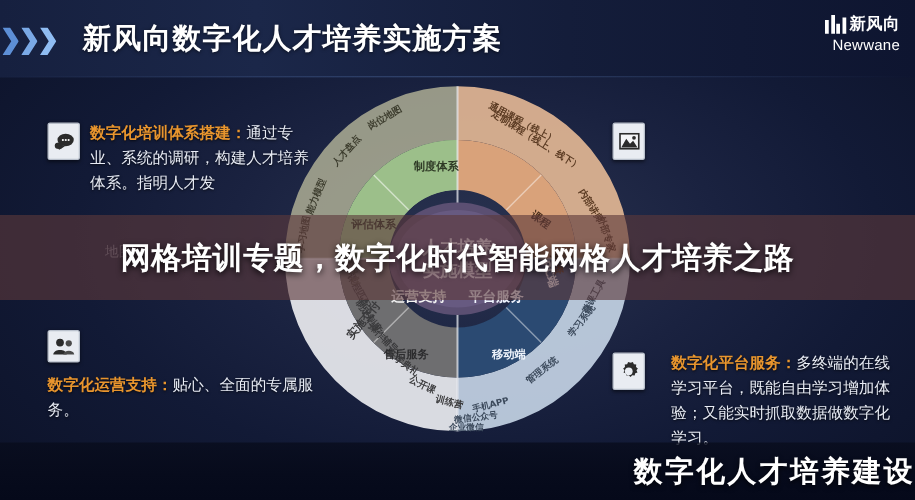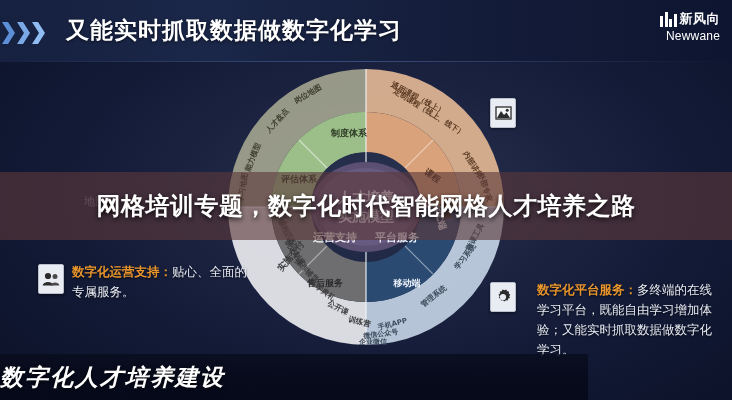--- a/index.html
+++ b/index.html
@@ -58,28 +58,28 @@
     box-shadow:0 1px 3px rgba(0,0,0,.5);
   }
   .callout .txt{
     font-size:12.5px;line-height:20px;color:#e8ecf5;
     font-family:"DejaVu Sans",sans-serif;
     text-shadow:0 1px 2px rgba(0,0,0,.75);
   }
   .callout .txt b{color:#e8952e;font-weight:bold;}
   .c-tl{left:38px;top:96px;width:218px;}
   .c-tr{left:490px;top:96px;width:230px;}
-  .c-bl{left:38px;top:262px;width:218px;}
+  .c-bl{left:38px;top:262px;width:218px;flex-direction:column;}
   .c-br{left:490px;top:280px;width:230px;gap:21px;}
 
   
   .footer{
-    position:absolute;left:0;bottom:0;width:588px;height:46px;
+    position:absolute;left:0;bottom:0;width:732px;height:46px;
     background:linear-gradient(180deg,rgba(8,12,28,.80) 0%,#070b1c 55%,#05091a 100%);
-    display:flex;align-items:center;justify-content:flex-start;font-style:italic;
+    display:flex;align-items:center;justify-content:flex-end;
   }
   .footer-title{
     font-size:23px;font-weight:bold;color:#ffffff;letter-spacing:2px;
     font-family:"DejaVu Sans",sans-serif;text-shadow:0 1px 4px rgba(0,0,0,.8);
   }
 
   
   .overlay{
     position:absolute;left:0;top:172px;width:732px;height:68px;
     background:rgba(92,56,58,.62);
@@ -115,21 +115,21 @@
         <svg width="13" height="22" viewBox="0 0 13 22">
             <polygon points="0,0 7,11 0,22 6,22 13,11 6,0" fill="#7aa9e6"></polygon>
           </svg>
       </span>
       <span class="chev">
         <svg width="13" height="22" viewBox="0 0 13 22">
             <polygon points="0,0 7,11 0,22 6,22 13,11 6,0" fill="#8fbcf2"></polygon>
           </svg>
       </span>
     </div>
-    <div class="hdr-title">又能实时抓取数据做数字化学习</div>
+    <div class="hdr-title">新风向数字化人才培养实施方案</div>
     <div class="logo">
       <div class="logo-top">
         <span class="logo-mark">
             <i></i>
             <i></i>
             <i></i>
             <i></i>
           </span>
         <span class="logo-cn">新风向</span>
       </div>
@@ -203,20 +203,35 @@
       <text class="seg-label" x="84" y="210" text-anchor="middle" font-size="7.5" fill="#3a3a3c" transform="rotate(46 84 210)">操作辅导</text>
       <text class="seg-label" x="100" y="230" text-anchor="middle" font-size="7.5" fill="#3a3a3c" transform="rotate(36 100 230)">开学典礼</text>
       <text class="seg-label" x="116" y="248" text-anchor="middle" font-size="7.5" fill="#3a3a3c" transform="rotate(26 116 248)">公开课</text>
       <text class="seg-label" x="138" y="262" text-anchor="middle" font-size="7.5" fill="#3a3a3c" transform="rotate(14 138 262)">训练营</text>
       <text class="seg-label" x="58" y="152" text-anchor="middle" font-size="7.5" fill="#4a4a44" transform="rotate(76 58 152)">制定计划</text>
     </svg>
   </div>
 
   <div class="map-label">地图</div>
 
+  <div class="callout c-tl">
+    <div class="ico">
+      <svg width="17" height="15" viewBox="0 0 17 15">
+        <ellipse cx="9.5" cy="6" rx="6.5" ry="5" fill="#2b2b2b"></ellipse>
+        <polygon points="5,10 4,14 9,11" fill="#2b2b2b"></polygon>
+        <ellipse cx="4" cy="10.5" rx="3.2" ry="2.6" fill="#2b2b2b"></ellipse>
+        <circle cx="7.3" cy="6" r=".85" fill="#fff"></circle>
+          <circle cx="9.6" cy="6" r=".85" fill="#fff"></circle>
+          <circle cx="11.9" cy="6" r=".85" fill="#fff"></circle>
+      </svg>
+    </div>
+    <div class="txt">
+      <b>数字化培训体系搭建</b><b>：</b><span>通过专业、系统的调研，构建人才培养体系。指明人才发</span>
+    </div>
+  </div>
 
   <div class="callout c-tr">
     <div class="ico">
       <svg width="17" height="14" viewBox="0 0 17 14">
         <rect x="1" y="1" width="15" height="12" fill="#f4f5f7" stroke="#2b2b2b" stroke-width="1.3"></rect>
         <polygon points="2,12 6,5 9,9 11.5,6.5 15,12" fill="#2b2b2b"></polygon>
         <circle cx="12.2" cy="4.2" r="1.5" fill="#2b2b2b"></circle>
       </svg>
     </div>
   </div>

